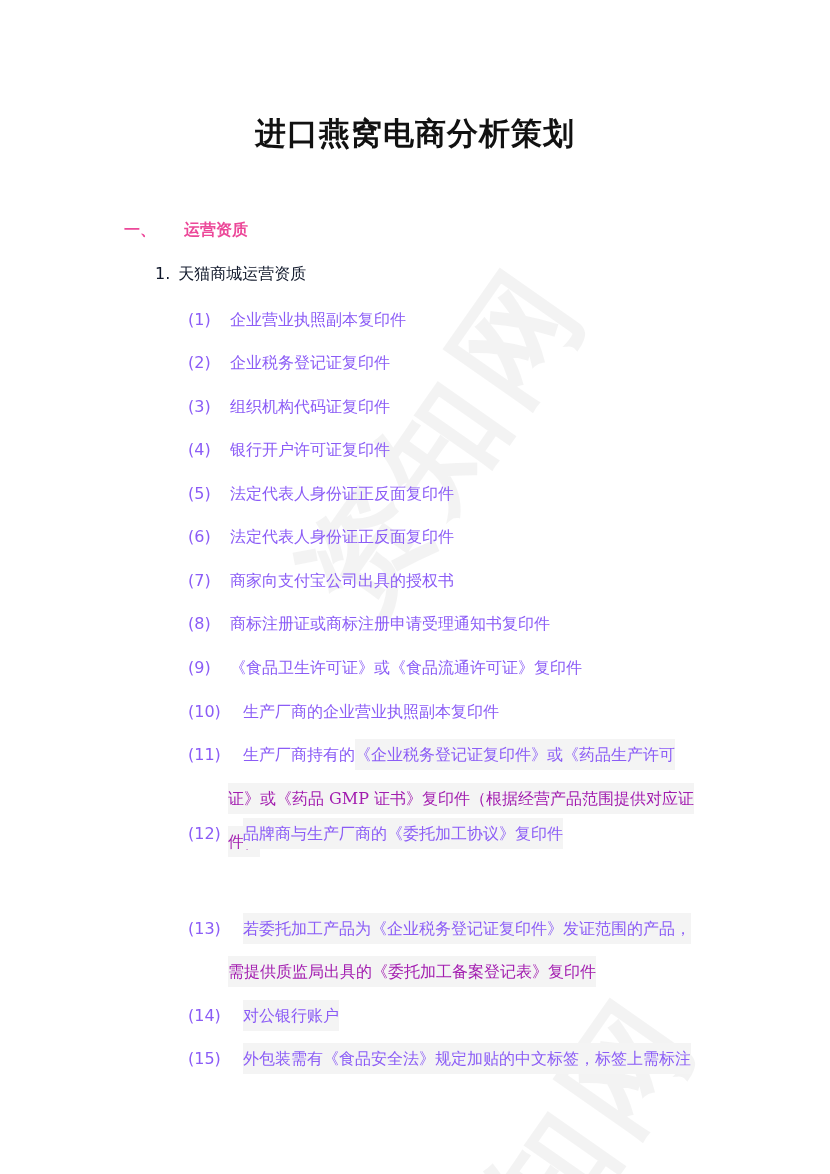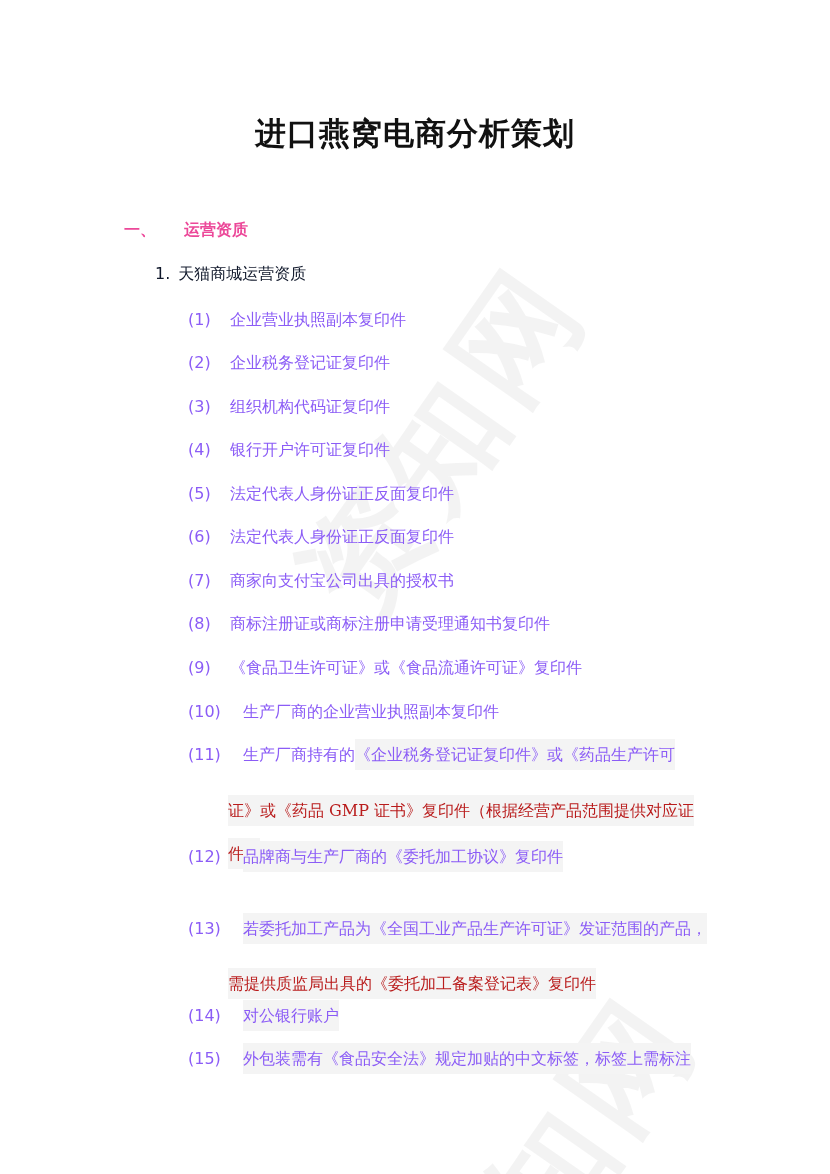--- a/index.html
+++ b/index.html
@@ -13,21 +13,21 @@
     .title { position: absolute; top: 113px; left: 0; width: 830px; text-align: center;
              font-size: 31px; font-weight: bold; color: #111; letter-spacing: 1px; }
     .h1 { position: absolute; top: 220px; left: 124px; font-size: 16px; font-weight: bold; color: #ec4899; }
     .h1 .num { display: inline-block; width: 60px; }
     .h2 { position: absolute; top: 264px; left: 155px; font-size: 16px; color: #0f172a; }
     .h2 .num { margin-right: 8px; font-family: "DejaVu Sans", sans-serif; }
     .item { position: absolute; left: 188px; font-size: 16px; color: #8b5cf6; line-height: 22px; }
     .item .num { display: inline-block; width: 42px; font-family: "DejaVu Sans", sans-serif; }
     .item.wide .num { width: 55px; }
     .hl { background: #f4f4f4; padding: 6px 0; }
-    .cont { position: absolute; left: 228px; font-size: 16px; color: #b91c1c; line-height: 22px; margin-top: 12px; }
+    .cont { position: absolute; left: 228px; font-size: 16px; color: #a21caf; line-height: 22px; }
   </style>
 </head>
 <body>
 
 <div class="watermark wm1">资知网</div>
 <div class="watermark wm2">资知网</div>
 
 <div class="title">进口燕窝电商分析策划</div>
 
 <div class="h1">
@@ -47,20 +47,20 @@
 <div class="item" style="top:570px"><span class="num">(7)</span><span>商家向支付宝公司出具的授权书</span></div>
 <div class="item" style="top:613px"><span class="num">(8)</span><span>商标注册证或商标注册申请受理通知书复印件</span></div>
 <div class="item" style="top:657px"><span class="num">(9)</span><span>《食品卫生许可证》或《食品流通许可证》复印件</span></div>
 
 <div class="item wide" style="top:701px"><span class="num">(10)</span><span>生产厂商的企业营业执照副本复印件</span></div>
 
 <div class="item wide" style="top:744px"><span class="num">(11)</span><span>生产厂商持有的</span><span class="hl">《企业税务登记证复印件》或《药品生产许可</span></div>
 <div class="cont" style="top:788px"><span class="hl">证》或《药品 GMP 证书》复印件（根据经营产品范围提供对应证</span></div>
 <div class="cont" style="top:831px"><span class="hl">件）</span></div>
 
-<div class="item wide" style="top:846px"><span class="num">(12)</span><span class="hl">品牌商与生产厂商的《委托加工协议》复印件</span></div>
+<div class="item wide" style="top:823px"><span class="num">(12)</span><span class="hl">品牌商与生产厂商的《委托加工协议》复印件</span></div>
 
-<div class="item wide" style="top:918px"><span class="num">(13)</span><span class="hl">若委托加工产品为《全国工业产品生产许可证》发证范围的产品，</span></div>
+<div class="item wide" style="top:918px"><span class="num">(13)</span><span class="hl">若委托加工产品为《企业税务登记证复印件》发证范围的产品，</span></div>
 <div class="cont" style="top:961px"><span class="hl">需提供质监局出具的《委托加工备案登记表》复印件</span></div>
 
 <div class="item wide" style="top:1005px"><span class="num">(14)</span><span class="hl">对公银行账户</span></div>
 
 <div class="item wide" style="top:1048px"><span class="num">(15)</span><span class="hl">外包装需有《食品安全法》规定加贴的中文标签，标签上需标注</span></div>
 
 </body></html>

